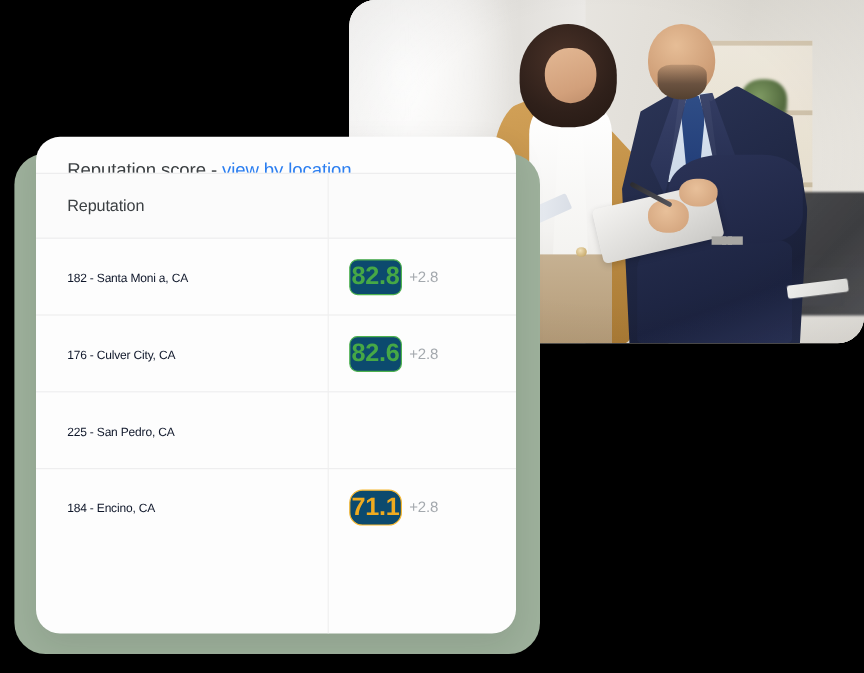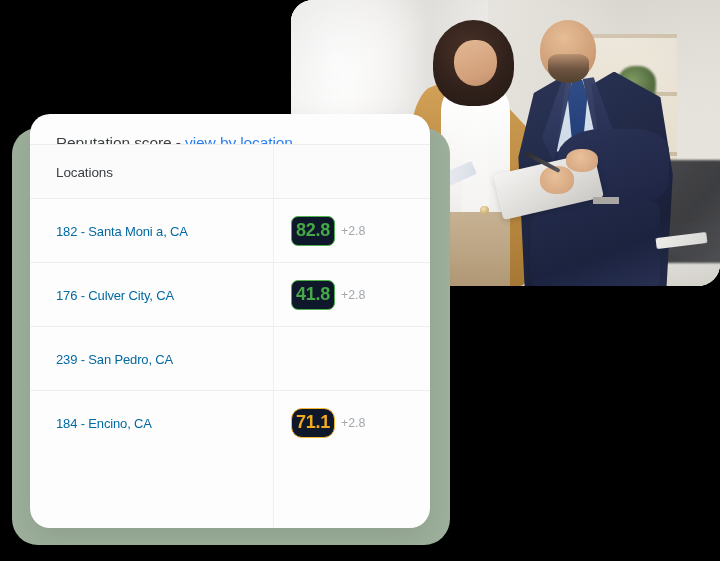--- a/index.html
+++ b/index.html
@@ -307,40 +307,40 @@
   .row {
     display: flex;
     align-items: center;
     height: 63px;
     border-bottom: 1px solid #eeeeef;
     position: relative;
   }
   .row:last-child { border-bottom: none; }
 
   .loc-name {
-    font-size: 13px;
-    color: #0369a1;
+    font-size: 10px;
+    color: #0f172a;
     letter-spacing: -0.15px;
     white-space: nowrap;
     cursor: pointer;
   }
 
   .score-badge {
     display: inline-flex;
     align-items: center;
     justify-content: center;
     width: 44px;
     height: 30px;
     border-radius: 7px;
     border: 1.6px solid #4eb24e;
     color: #46a846;
-    font-size: 18px;
+    font-size: 21px;
     font-weight: 700;
     letter-spacing: -0.2px;
-    background: #0f172a;
+    background: #0c4a6e;
     box-sizing: border-box;
   }
   .score-badge.warn {
     border-color: #f5b731;
     color: #f0ab1f;
     border-radius: 11px;
   }
   .delta {
     font-size: 12.5px;
     color: #a3a8ad;
@@ -404,43 +404,43 @@
   </div>
 
   <div class="green-backdrop"></div>
 
   <div class="card">
 
     <div class="card-title"><span>Reputation score - </span><span class="link">view by location</span></div>
 
     <div class="table-head">
       <div class="col-loc">
-        <span class="th">Locations</span>
+        <span class="th">Reputation</span>
       </div>
     </div>
 
     <div class="vdiv"></div>
 
     <div id="rows">
         <div class="row">
           <div class="col-loc"><span class="loc-name">182 - Santa Moni a, CA</span></div>
           <div class="col-score">
             <span class="score-badge">82.8</span>
             <span class="delta">+2.8</span>
           </div>
         </div>
         <div class="row">
           <div class="col-loc"><span class="loc-name">176 - Culver City, CA</span></div>
           <div class="col-score">
-            <span class="score-badge">41.8</span>
+            <span class="score-badge">82.6</span>
             <span class="delta">+2.8</span>
           </div>
         </div>
         <div class="row">
-          <div class="col-loc"><span class="loc-name">239 - San Pedro, CA</span></div>
+          <div class="col-loc"><span class="loc-name">225 - San Pedro, CA</span></div>
         </div>
         <div class="row">
           <div class="col-loc"><span class="loc-name">184 - Encino, CA</span></div>
           <div class="col-score">
             <span class="score-badge warn">71.1</span>
             <span class="delta">+2.8</span>
           </div>
         </div>
       </div>
   </div>

